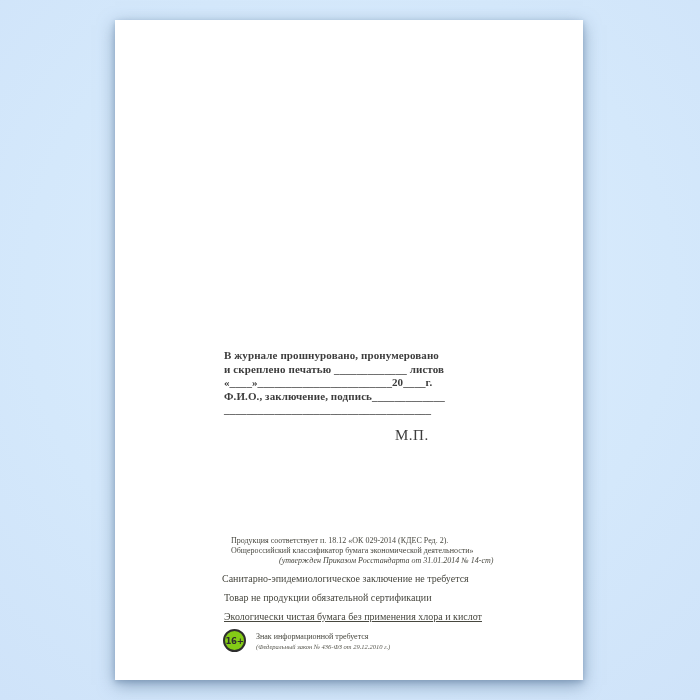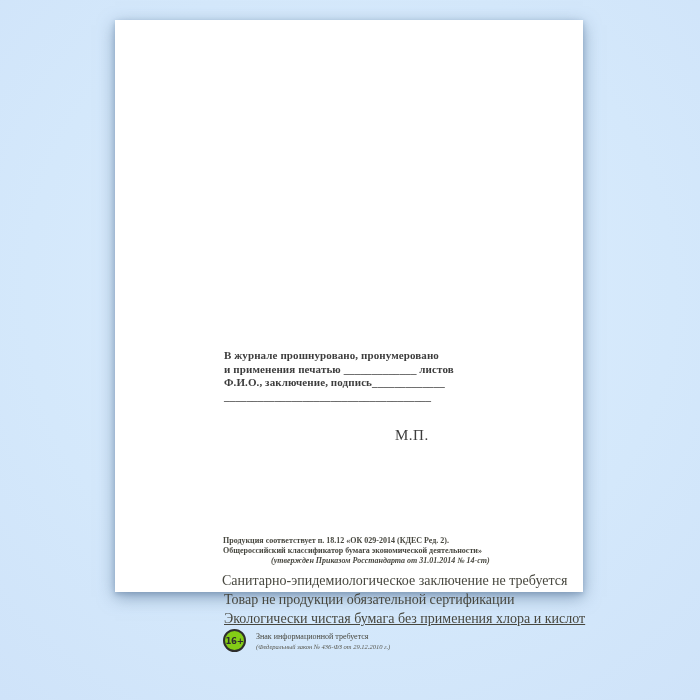--- a/index.html
+++ b/index.html
@@ -2,40 +2,40 @@
 <html><head>
 <meta charset="utf-8">
 <style>
   html,body { margin:0; padding:0; }
   .stage {
     position:relative; width:700px; height:700px; overflow:hidden;
     background: radial-gradient(circle at 50% 42%, #ddeefe 0%, #d4e8fb 60%, #cfe3f9 100%);
     font-family:"Liberation Serif", serif;
   }
   .sheet {
-    position:absolute; left:115px; top:20px; width:468px; height:572px;
+    position:absolute; left:115px; top:20px; width:468px; height:660px;
     background:#ffffff;
     box-shadow: 0 5px 16px rgba(96,124,158,0.65), 0 2px 5px rgba(96,124,158,0.40);
   }
   .stamp-block {
     position:absolute; left:109px; top:329px;
     font-weight:bold; font-size:11px; line-height:13.5px;
     color:#3d3d3d; white-space:nowrap; letter-spacing:0.1px;
   }
   .seal {
     position:absolute; left:280px; top:407px;
     font-size:15px; color:#3d3d3d; letter-spacing:0.5px;
   }
   .cert-par {
-    position:absolute; left:108px; top:516px;
-    font-size:8px; line-height:10px; color:#47473f; white-space:nowrap;font-weight:bold;
+    position:absolute; left:116px; top:516px;
+    font-size:8px; line-height:10px; color:#47473f; white-space:nowrap;
   }
   .italic { font-style:italic;padding-left:48px; }
   .cert-line {
-    position:absolute; font-size:14px; color:#47473f; white-space:nowrap;
+    position:absolute; font-size:10px; color:#47473f; white-space:nowrap;
   }
   .cert-line-0 { left:107px; top:553px; }
   .cert-line-1 { left:109px; top:572px; }
   .cert-line-2 { left:109px; top:591px;text-decoration:underline; }
   .age-badge {
     position:absolute; left:108px; top:609px; width:19px; height:19px;
     border:2px solid #2e2e2e; border-radius:50%;
     display:flex; align-items:center; justify-content:center;
     font-family:"DejaVu Sans", sans-serif; font-weight:bold;
     font-size:8.5px; letter-spacing:-0.4px; color:#2e2e2e; background:#84cc16;
@@ -50,21 +50,22 @@
   }
 </style>
 </head>
 <body>
 
 <div class="stage">
   <div class="sheet">
 
     <div class="stamp-block">
       <div>В журнале прошнуровано, пронумеровано</div>
-      <div>и применения печатью _____________ листов</div>
+      <div>и скреплено печатью _____________ листов</div>
+      <div>«____»________________________20____г.</div>
       <div>Ф.И.О., заключение, подпись_____________</div>
       <div>_____________________________________</div>
     </div>
 
     <div class="seal">М.П.</div>
 
     <div class="cert-par">
       <div>Продукция соответствует п. 18.12 «ОК 029-2014 (КДЕС Ред. 2).</div>
       <div>Общероссийский классификатор бумага экономической деятельности»</div>
       <div class="italic">(утвержден Приказом Росстандарта от 31.01.2014 № 14-ст)</div>

